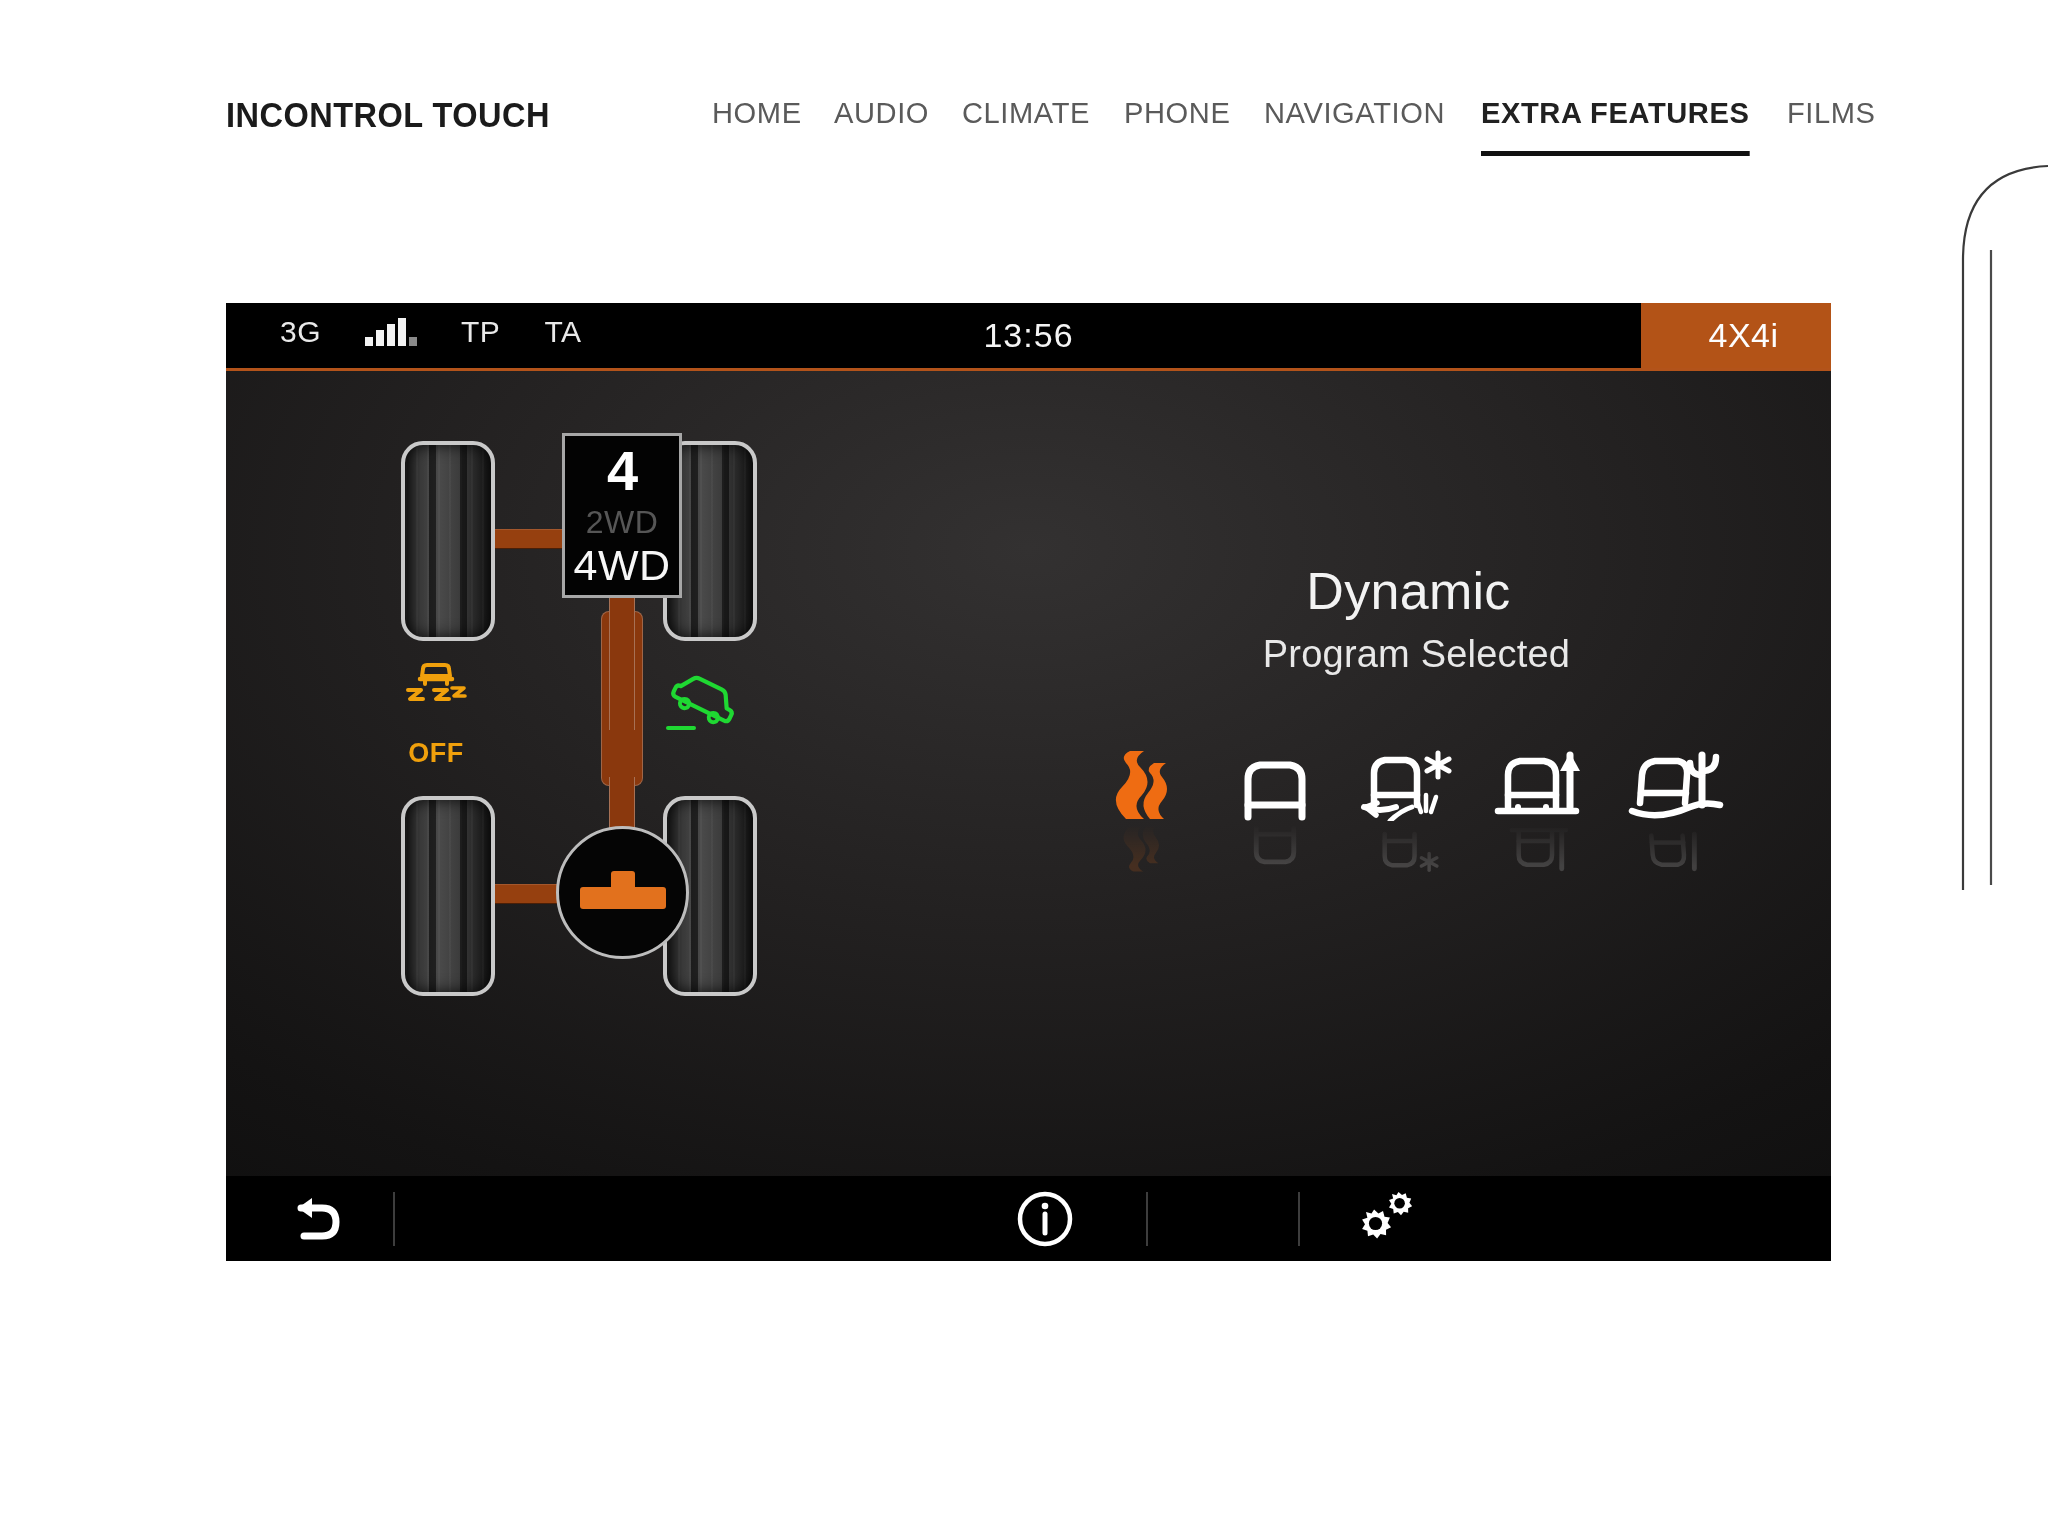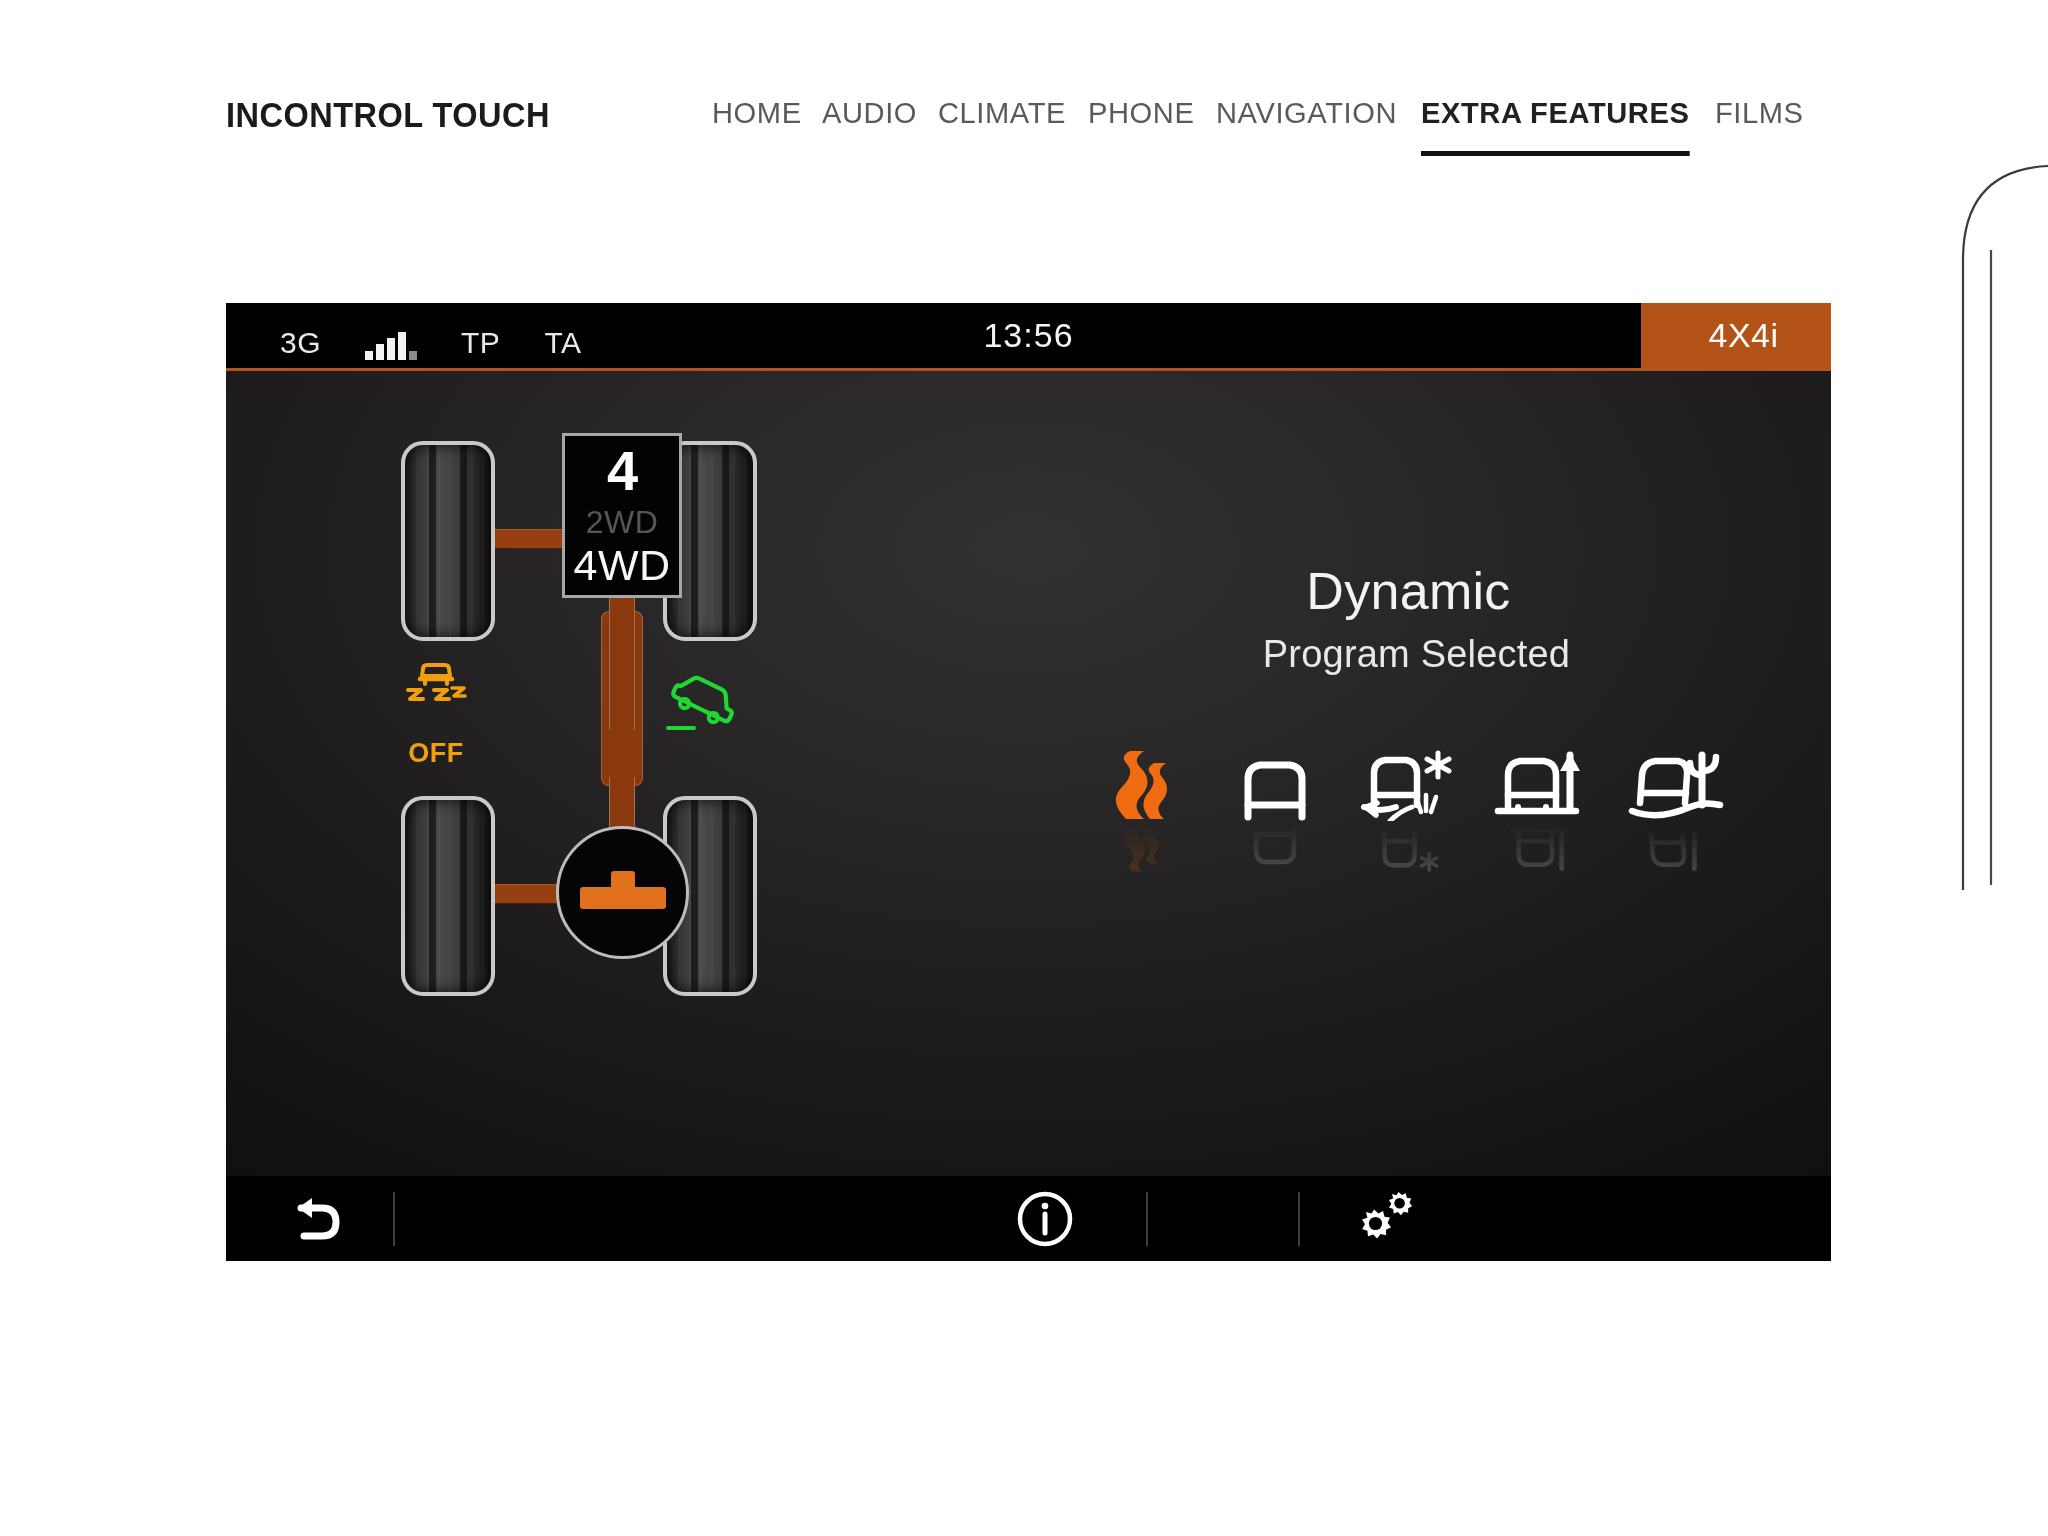--- a/index.html
+++ b/index.html
@@ -14,21 +14,21 @@
   
   .header { position:absolute; left:0; top:0; width:2048px; height:190px;padding-left:28px; }
   .brand {
     position:absolute; left:226px; top:95px;
     font-size:35px; font-weight:700; letter-spacing:0.5px;
     color:#1b1b1b; white-space:nowrap;
     transform:scaleX(0.93); transform-origin:left center;
   }
   .navbar {
     position:absolute; left:712px; top:96px;
-    display:flex; align-items:flex-start; gap:18px;
+    display:flex; align-items:flex-start; gap:30px;
   }
   .nav-item {
     position:relative; font-size:30px; letter-spacing:0.6px;
     color:#5a5a5a; white-space:nowrap; padding-bottom:6px; cursor:pointer;
     transform:scaleX(0.97); transform-origin:left center;
   }
   .nav-item.active { color:#212121; font-weight:700; }
   .nav-item.active .nav-underline {
     position:absolute; left:0; right:0; bottom:-20px; height:5px; background:#111;
   }
@@ -42,21 +42,21 @@
     position:absolute; left:226px; top:303px;
     width:1605px; height:958px;
     background:#000; overflow:hidden;
   }
 
   
   .status-bar {
     position:relative; width:100%; height:68px; background:#000;
     border-bottom:3px solid #b3531a;
   }
-  .sb-left { position:absolute; left:54px; top:0; height:57px; display:flex; align-items:flex-end; gap:44px; }
+  .sb-left { position:absolute; left:54px; top:0; height:57px; display:flex; align-items:center; gap:44px; }
   .sb-text { font-size:30px; color:#e9e9e9; letter-spacing:0.5px; }
   .sig { display:flex; align-items:flex-end; gap:3px; height:28px; }
   .sig i { display:block; width:8px; background:#f2f2f2; }
   .sig i:nth-child(1){ height:9px; }
   .sig i:nth-child(2){ height:16px; }
   .sig i:nth-child(3){ height:22px; }
   .sig i:nth-child(4){ height:28px; }
   .sig i:nth-child(5){ height:9px; background:#8a8a8a; }
   .sb-clock {
     position:absolute; left:0; right:0; top:0; height:65px;

